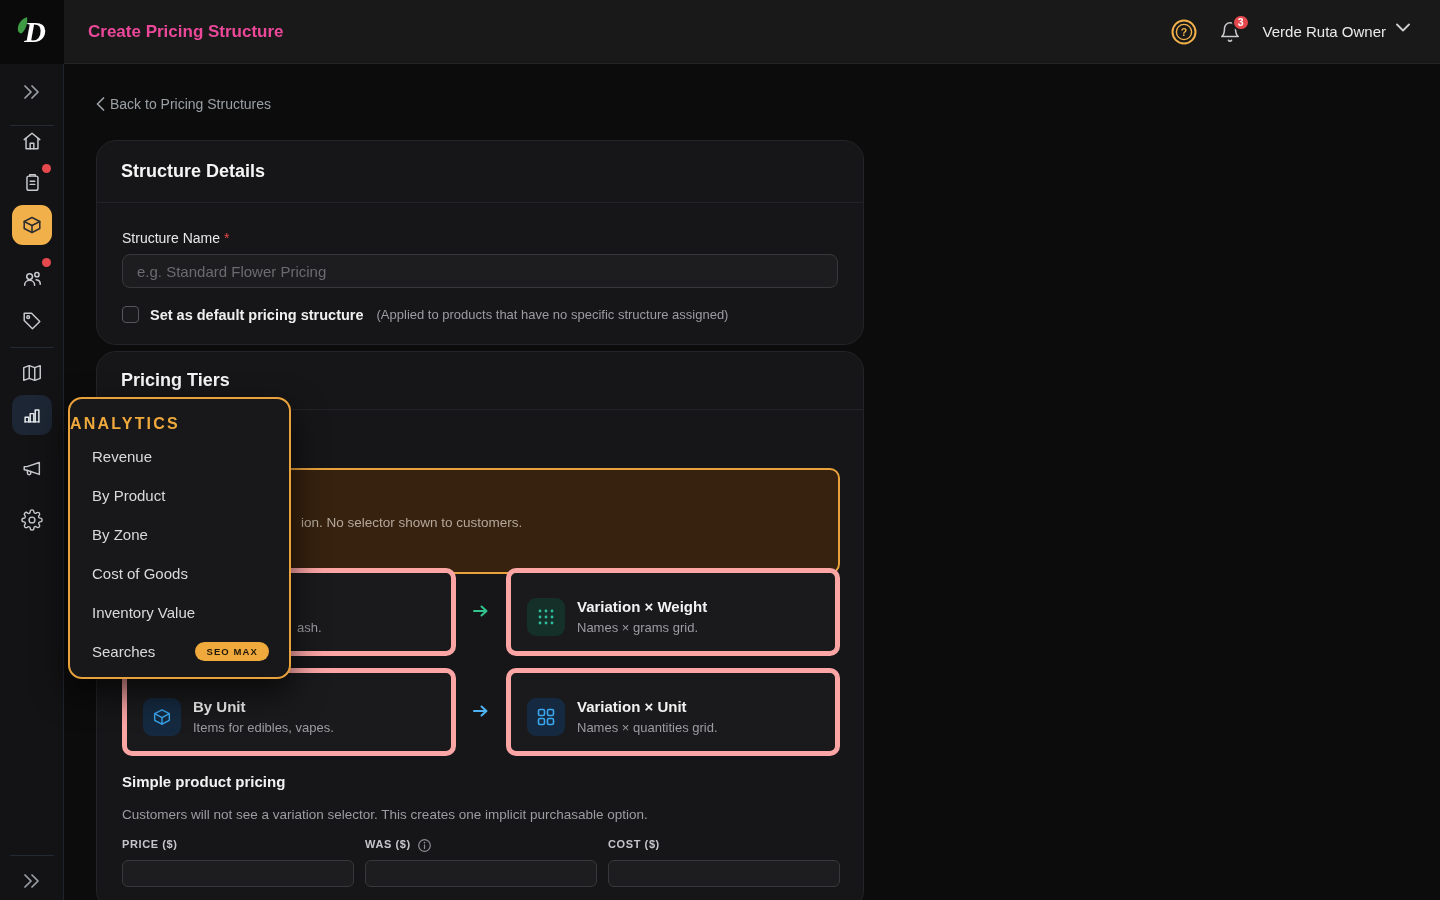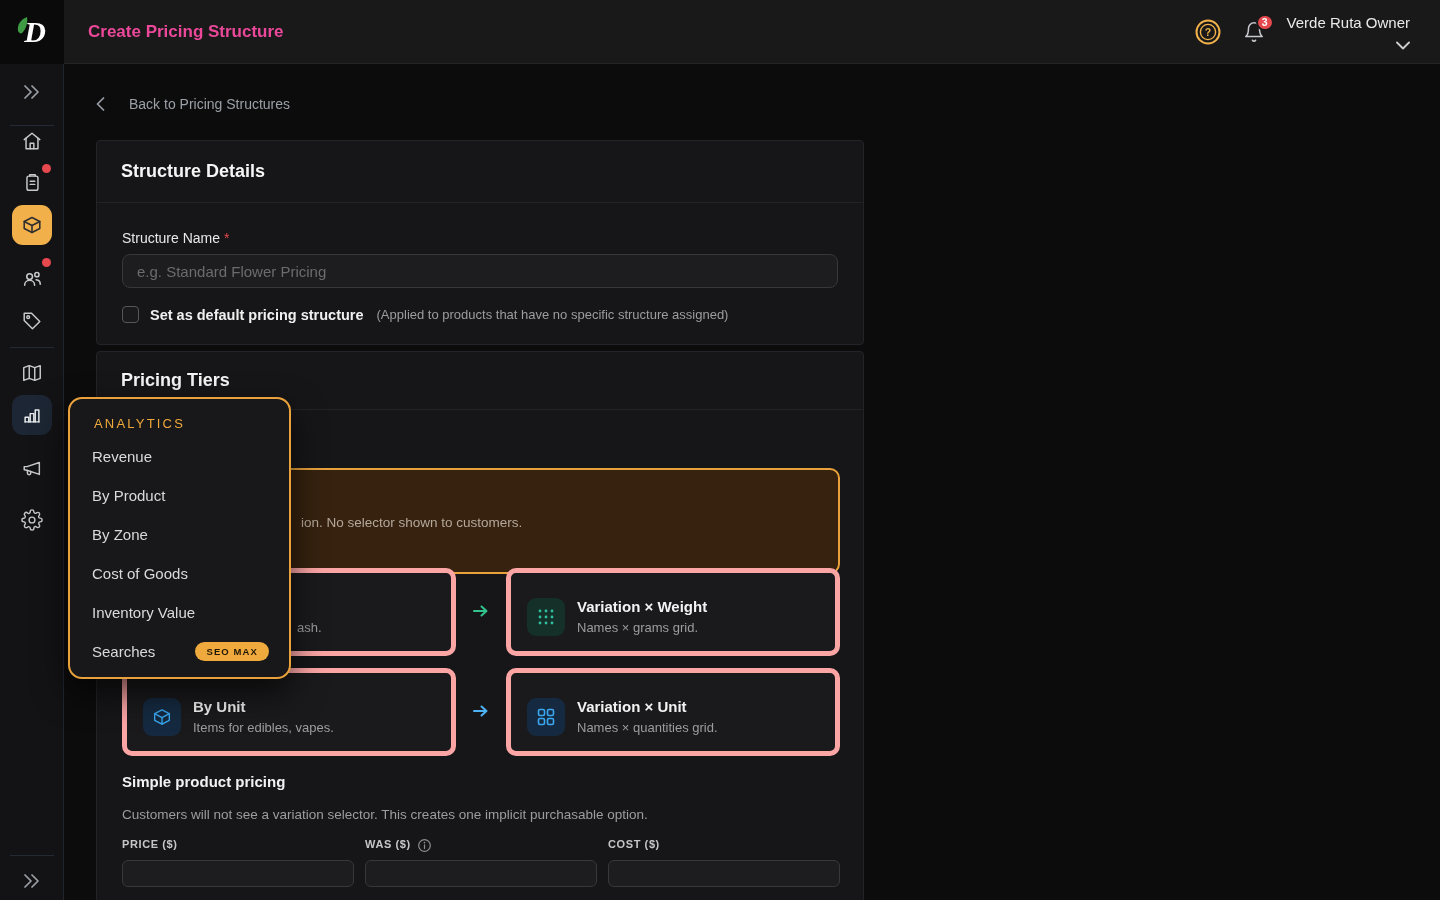--- a/index.html
+++ b/index.html
@@ -22,40 +22,40 @@
     font-size:30px; color:#fff; line-height:1; margin-left:6px; }
   .logo-leaf { position:absolute; left:16px; top:16px; }
   .page-title { margin-left:24px; font-size:17px; font-weight:700; color:#ec4899; }
   .topbar-right { margin-left:auto; display:flex; align-items:center; padding-right:30px; }
   .help-btn { width:26px; height:26px; margin-right:22px; cursor:pointer; }
   .bell-wrap { position:relative; margin-right:22px; cursor:pointer; }
   .bell-badge { position:absolute; top:-7px; right:-9px; min-width:17px; height:17px;
     background:#e5484d; border-radius:9px; color:#fff; font-size:10.5px; font-weight:700;
     display:flex; align-items:center; justify-content:center; padding:0 4px;
     border:2px solid #19191a; }
-  .user-menu { display:flex; align-items:flex-end; gap:10px; cursor:pointer;flex-direction:column; }
+  .user-menu { display:flex; align-items:flex-start; gap:10px; cursor:pointer; }
   .user-name { font-size:15px; color:#eaeaea; }
 
   
   .sidebar { position:absolute; top:64px; left:0; width:64px; height:836px;
     background:#131315; border-right:1px solid #20252d; z-index:25; }
   .side-btn { position:absolute; left:12px; width:40px; height:40px; border-radius:11px;
     display:flex; align-items:center; justify-content:center; cursor:pointer; }
   .side-btn.active { background:#f2b04a; }
   .side-btn.hovered { background:#1d2634; }
   .side-divider { position:absolute; left:10px; width:44px; height:1px; background:#232a35; }
   .notif-dot { position:absolute; width:9px; height:9px; border-radius:50%;
     background:#e5484d; left:42px; }
 
   
   .back-link { position:absolute; left:96px; top:96px; display:flex; align-items:center;
-    gap:24px; color:#9aa0a6; font-size:14px; cursor:pointer; z-index:5; }
+    gap:5px; color:#9aa0a6; font-size:14px; cursor:pointer; z-index:5; }
 
   .card { position:absolute; left:96px; width:768px; background:#161618;
-    border:1px solid #242428; border-radius:4px; z-index:5; }
+    border:1px solid #242428; border-radius:20px; z-index:5; }
   .card-head { height:62px; display:flex; align-items:center; padding:0 24px;
     border-bottom:1px solid #232327; }
   .card-title { font-size:18px; font-weight:700; color:#f5f5f5; }
 
   #card-details { top:140px; height:205px; }
   .field-label { position:absolute; left:25px; top:89px; font-size:14px; color:#e8e8e8; }
   .req { color:#e5484d; margin-left:4px; }
   .name-input { position:absolute; left:25px; top:113px; width:716px; height:34px;
     background:#1d1d1f; border:1px solid #38383c; border-radius:8px; color:#ececec;
     font-size:15px; padding:0 14px; font-family:"Liberation Sans", sans-serif; outline:none; }
@@ -90,21 +90,21 @@
   .pfield-label { display:flex; align-items:flex-start; gap:6px; font-size:11px; font-weight:700;
     letter-spacing:.6px; color:#c6c6ca; height:16px; }
   .pfield-input { margin-top:6px; width:100%; height:27px; background:#1d1d1f;
     border:1px solid #38383c; border-radius:6px; outline:none; color:#ececec;
     font-size:14px; padding:0 10px; font-family:"Liberation Sans", sans-serif; }
 
   
   .flyout { position:absolute; left:68px; top:397px; width:223px; height:282px;
     background:#18181a; border:2px solid #e9a23b; border-radius:14px; z-index:40;
     box-shadow:0 14px 34px rgba(0,0,0,.65); padding-top:11px; }
-  .flyout-header { padding-left:24px; font-size:13px; font-weight:400; letter-spacing:2.2px;
+  .flyout-header { padding-left:0; font-size:16px; font-weight:700; letter-spacing:2.2px;
     color:#f0a93c; height:27px; display:flex; align-items:center; }
   .menu-item { height:39px; display:flex; align-items:center; padding:0 20px 0 22px;
     font-size:15px; color:#dadada; cursor:pointer; }
   .seo-badge { margin-left:auto; background:#f0a93c; color:#211807; font-size:9.5px;
     font-weight:700; letter-spacing:1.1px; padding:4px 11px; border-radius:999px; }
 </style>
 </head>
 <body>
 
 <div class="topbar">

